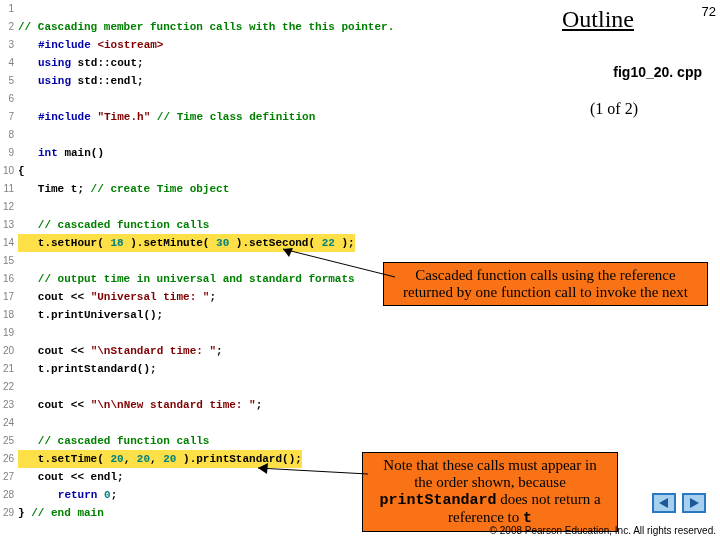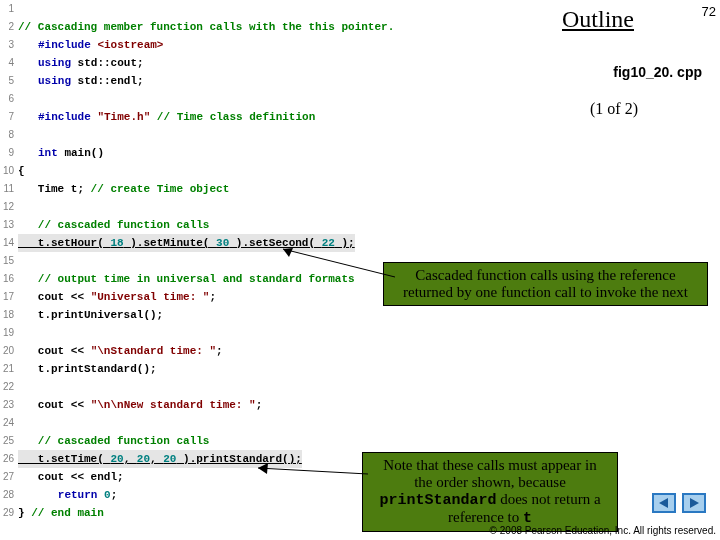--- a/index.html
+++ b/index.html
@@ -30,21 +30,21 @@
     font-size: 10px;
     font-weight: normal;
     flex-shrink: 0;
   }
   .code { white-space: pre; }
   .green { color: #008000; }
   .blue  { color: #0000aa; margin-left: 20px; }
   .teal  { color: #008080; }
   .maroon{ color: #800000; }
   .black { color: #000; }
-  .hl { background: #e5e5e5; text-decoration: underline; }
+  .hl { background: #fde047; }
 
   .outline {
     position: absolute;
     right: 86px; top: 6px;
     font-family: "Times New Roman", serif;
     font-size: 24px;
     text-decoration: underline;
   }
   .pagenum {
     position: absolute;
@@ -60,21 +60,21 @@
     font-weight: bold;
   }
   .paging {
     position: absolute;
     right: 82px; top: 100px;
     font-family: "Times New Roman", serif;
     font-size: 16px;
   }
   .callout {
     position: absolute;
-    background: #4d7c0f;
+    background: #f97316;
     border: 1px solid #000;
     font-family: "Times New Roman", serif;
     font-size: 15px;
     text-align: center;
     padding: 4px 10px;
   }
   #callout1 { left: 383px; top: 262px; width: 325px; }
   #callout2 { left: 362px; top: 452px; width: 256px; }
   #callout2 .mono { font-family: "Courier New", monospace; font-weight: bold; }
 

